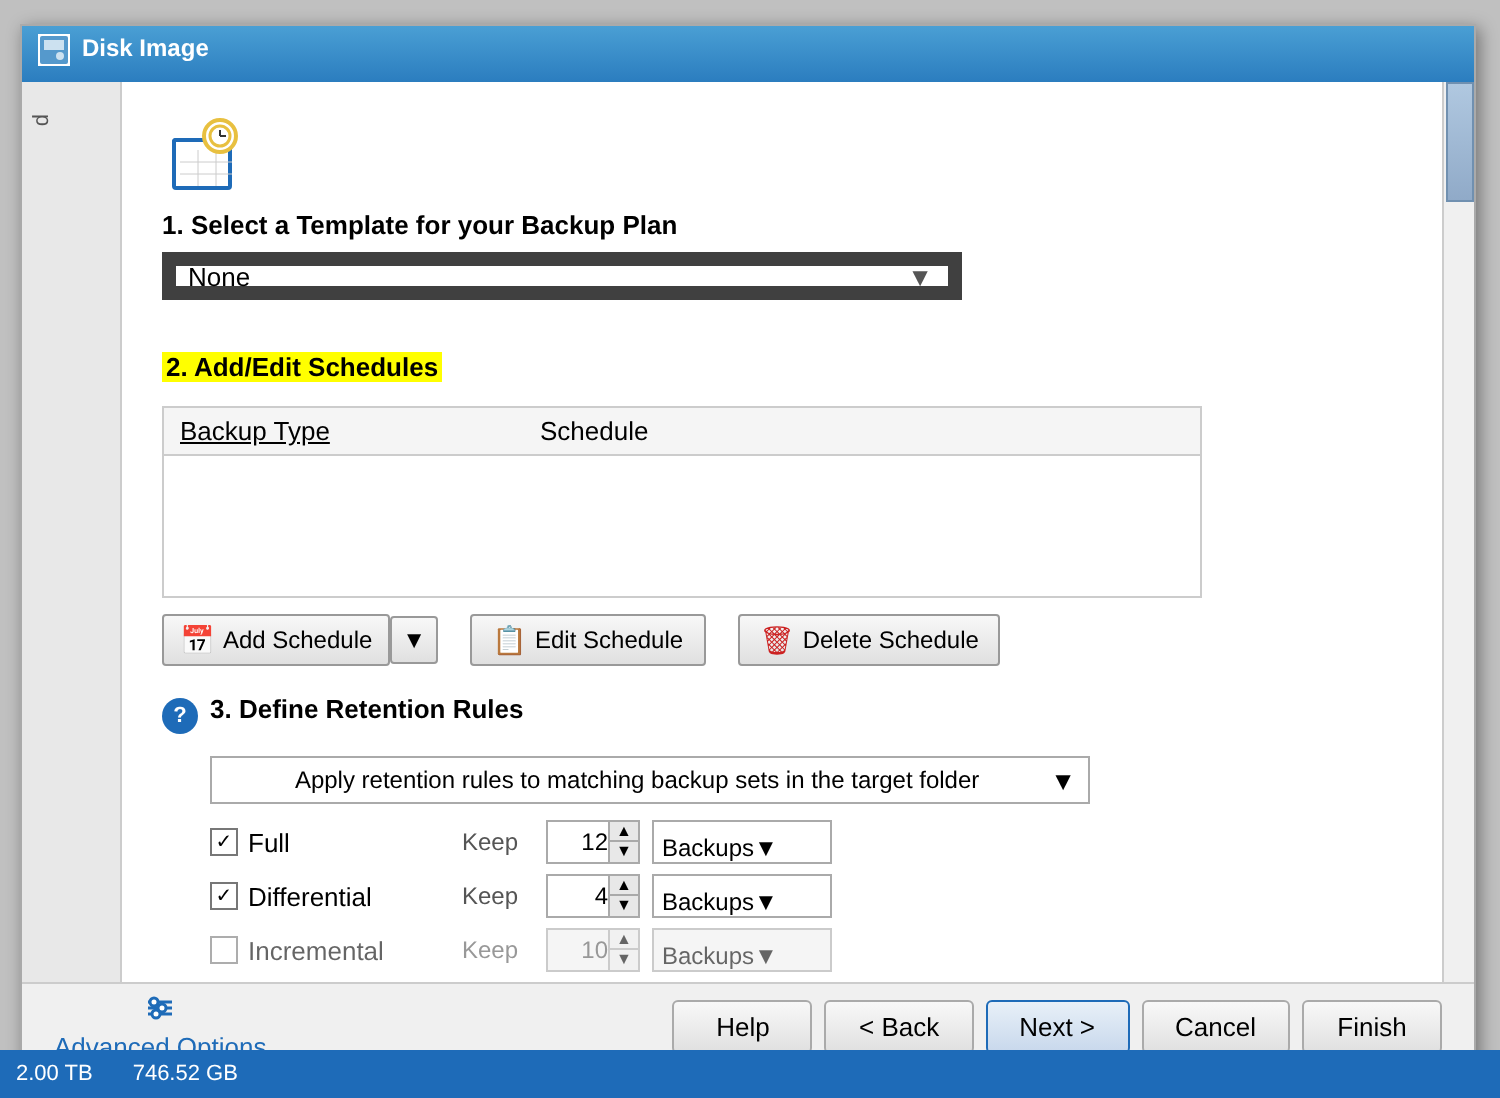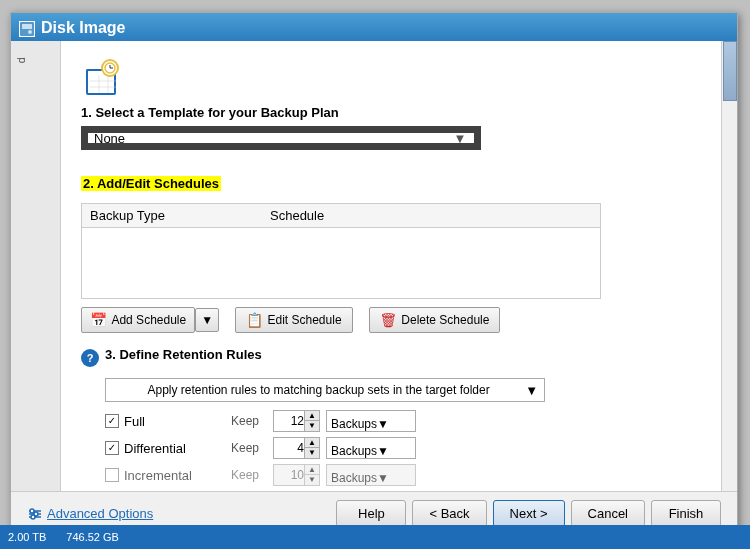--- a/index.html
+++ b/index.html
@@ -21,25 +21,25 @@
       height: 524px;
       background: #f0f0f0;
       border: 1px solid #aaa;
       box-shadow: 2px 2px 8px rgba(0,0,0,0.4);
     }
 
     .title-bar {
       background: linear-gradient(to bottom, #4a9fd4 0%, #2b7dbf 100%);
       height: 28px;
       display: flex;
-      align-items: flex-end;
+      align-items: flex-start;
       padding: 4px 8px;
       color: white;
       font-weight: bold;
-      font-size: 16px;
+      font-size: 12px;
     }
 
     .title-bar-icon {
       width: 16px;
       height: 16px;
       margin-right: 6px;
       background: #fff;
       display: inline-block;
     }
 
@@ -205,20 +205,21 @@
       display: flex;
       background: #f5f5f5;
       border-bottom: 1px solid #ccc;
       padding: 4px 8px;
     }
 
     .schedule-table-header .col1 {
       width: 180px;
       font-weight: normal;
       color: #000;
+      text-decoration: underline;
     }
 
     .schedule-table-header .col2 {
       flex: 1;
       font-weight: normal;
       color: #000;
     }
 
     .schedule-table-body {
       min-height: 70px;
@@ -444,20 +445,21 @@
     }
 
     .advanced-options-link {
       display: flex;
       align-items: center;
       gap: 4px;
       color: #1e6bb8;
       text-decoration: underline;
       cursor: pointer;
       font-size: 13px;
+      flex-direction: column;
     }
 
     .footer-buttons {
       margin-left: auto;
       display: flex;
       gap: 6px;
     }
 
     .footer-btn {
       padding: 5px 16px;

